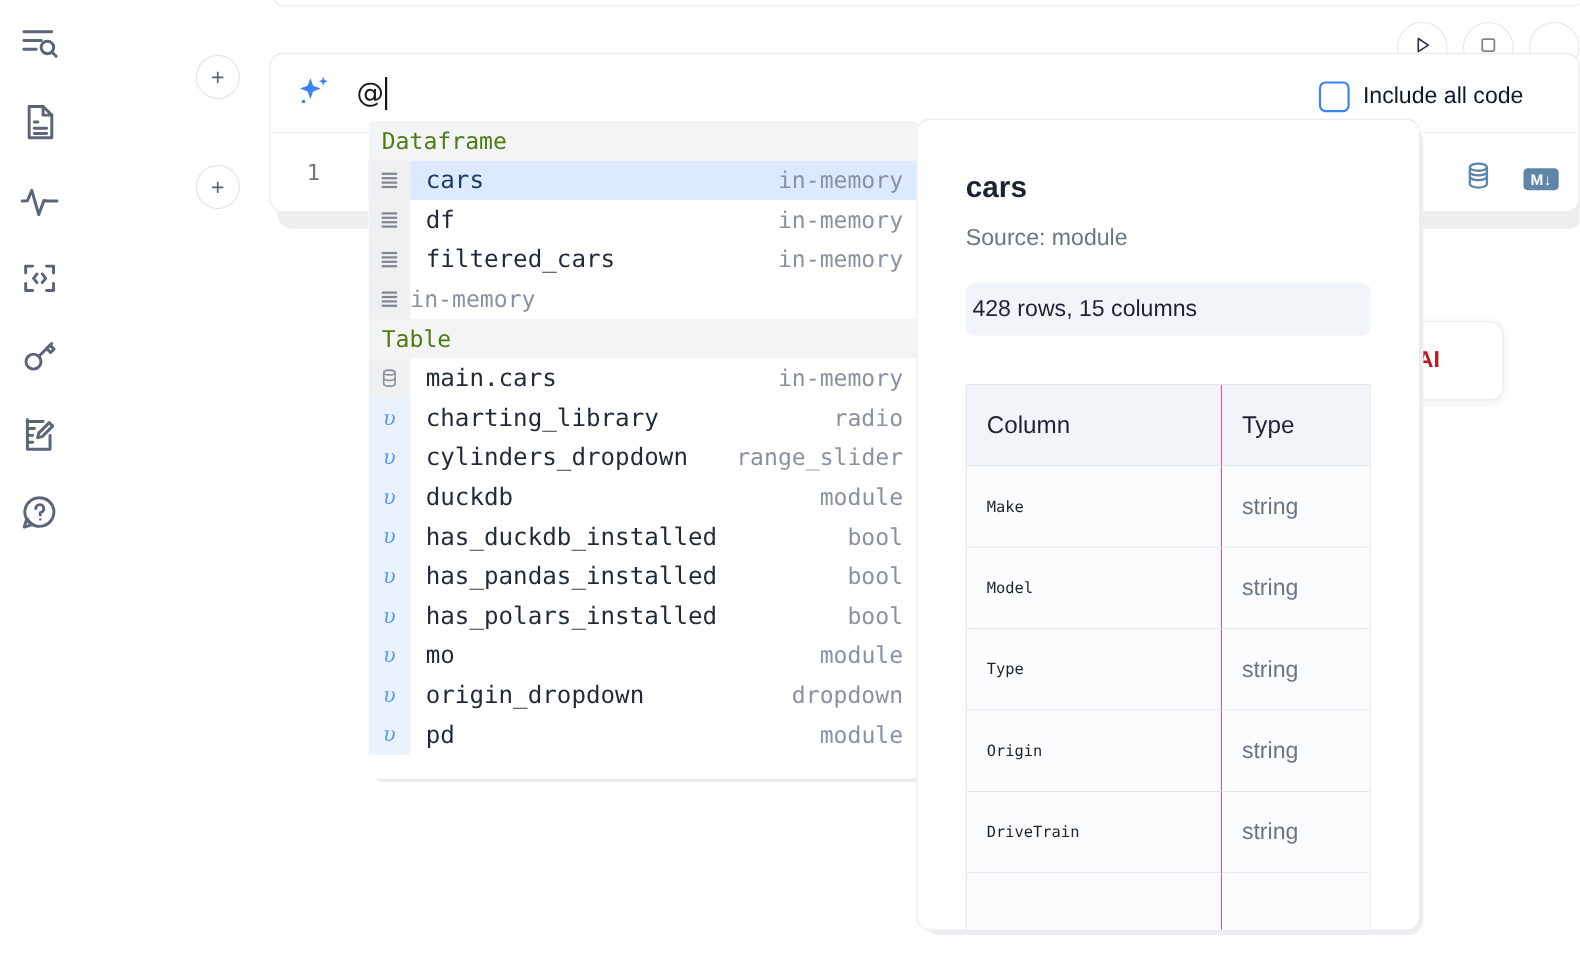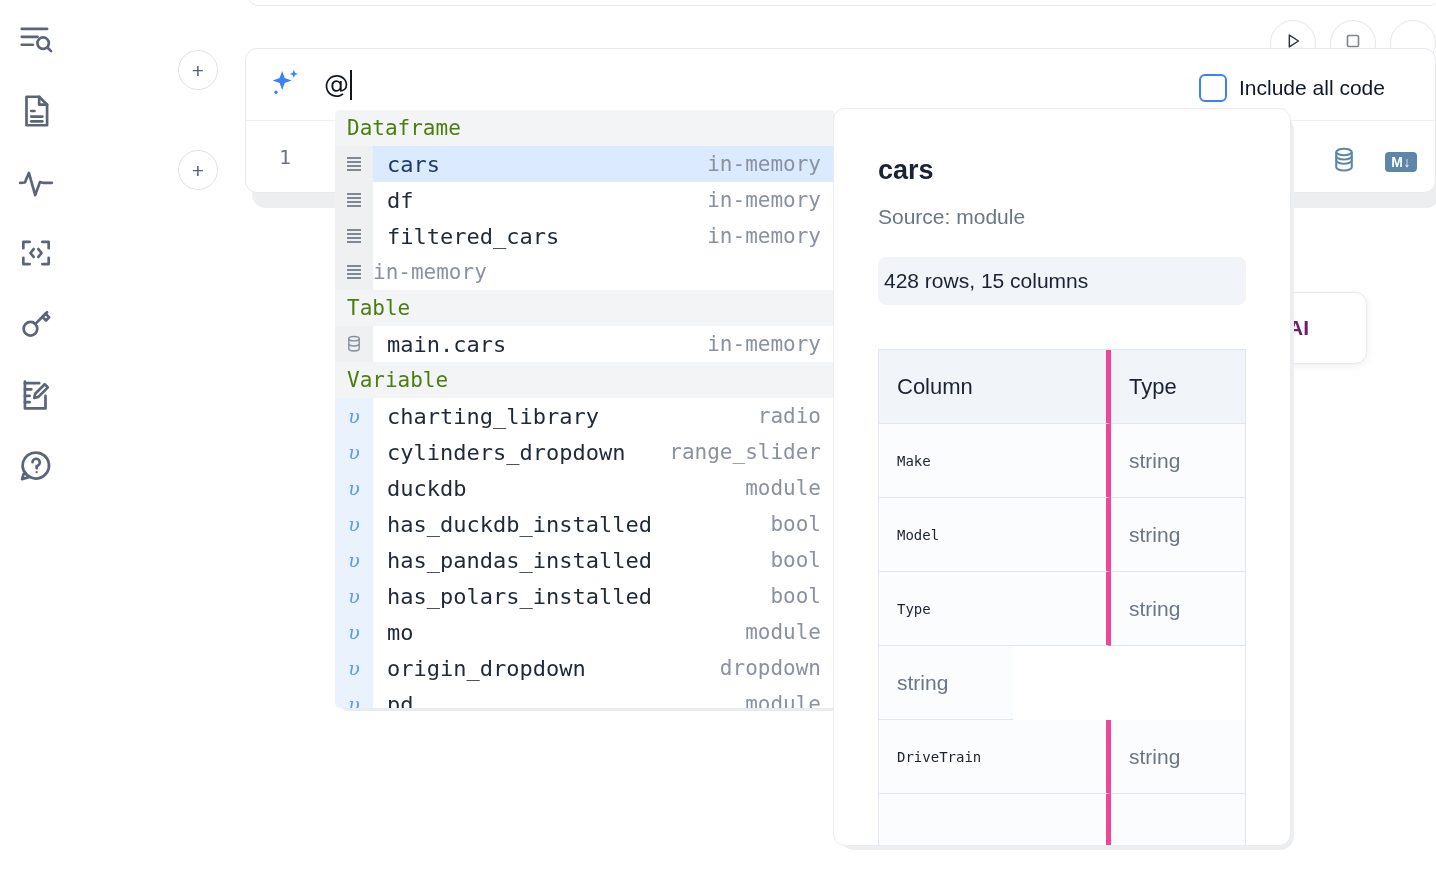--- a/index.html
+++ b/index.html
@@ -198,21 +198,21 @@
     border-radius: 12px;
     box-shadow: 0 2px 8px rgba(20,30,50,0.07);
     display: flex;
     align-items: center;
     box-sizing: border-box;
   }
   .ai-hint-text {
     font-family: "Liberation Sans", sans-serif;
     font-size: 21px;
     font-weight: 600;
-    color: #701a75;
+    color: #b91c1c;
     padding-left: 4px;
     white-space: nowrap;
   }
 
   
   .ac-shadow {
     position: absolute;
     left: 340px; top: 115px;
     width: 498px; height: 596px;
     background: #e9ebee;
@@ -349,21 +349,21 @@
   }
   .dp-th {
     background: #f1f4f8;
     font-family: "Liberation Sans", sans-serif;
     font-size: 22px;
     color: #1b2231;
   }
   .dp-td {
     background: #fbfcfd;
   }
-  .dp-c1 { width: 232px; min-width: 232px; border-right: 5px solid #ec4899; }
+  .dp-c1 { width: 232px; min-width: 232px; border-right: 1px solid #ec4899; }
   .dp-c2 { width: 134px; min-width: 134px; }
   .dp-td.dp-c1 {
     font-family: "DejaVu Sans Mono", monospace;
     font-size: 14px;
     color: #1b2231;
   }
   .dp-td.dp-c2 {
     font-family: "Liberation Sans", sans-serif;
     font-size: 21px;
     color: #6b7685;
@@ -563,21 +563,20 @@
         <div class="ac-gutter">
           <svg width="20" height="20" viewBox="0 0 24 24" fill="none" stroke="#868f9c" stroke-width="1.7">
             <ellipse cx="12" cy="5.6" rx="6.2" ry="2.6"></ellipse>
             <path d="M5.8 5.6v12.2c0 1.44 2.78 2.6 6.2 2.6s6.2-1.16 6.2-2.6V5.6"></path>
             <path d="M5.8 11.7c0 1.44 2.78 2.6 6.2 2.6s6.2-1.16 6.2-2.6"></path>
           </svg>
         </div>
         <div class="ac-name">main.cars</div>
         <div class="ac-meta">in-memory</div>
       </div>
-      <div class="ac-section">Variable</div>
       <div class="ac-row var">
         <div class="ac-gutter">υ</div>
         <div class="ac-name">charting_library</div>
         <div class="ac-meta">radio</div>
       </div>
       <div class="ac-row var">
         <div class="ac-gutter">υ</div>
         <div class="ac-name">cylinders_dropdown</div>
         <div class="ac-meta">range_slider</div>
       </div>
@@ -634,20 +633,21 @@
         </div>
         <div class="dp-tr">
           <div class="dp-td dp-c1">Model</div>
           <div class="dp-td dp-c2">string</div>
         </div>
         <div class="dp-tr">
           <div class="dp-td dp-c1">Type</div>
           <div class="dp-td dp-c2">string</div>
         </div>
         <div class="dp-tr">
+          <div class="dp-td dp-c1">Origin</div>
           <div class="dp-td dp-c2">string</div>
         </div>
         <div class="dp-tr">
           <div class="dp-td dp-c1">DriveTrain</div>
           <div class="dp-td dp-c2">string</div>
         </div>
         <div class="dp-tr">
           <div class="dp-td dp-c1"></div>
           <div class="dp-td dp-c2"></div>
         </div>

